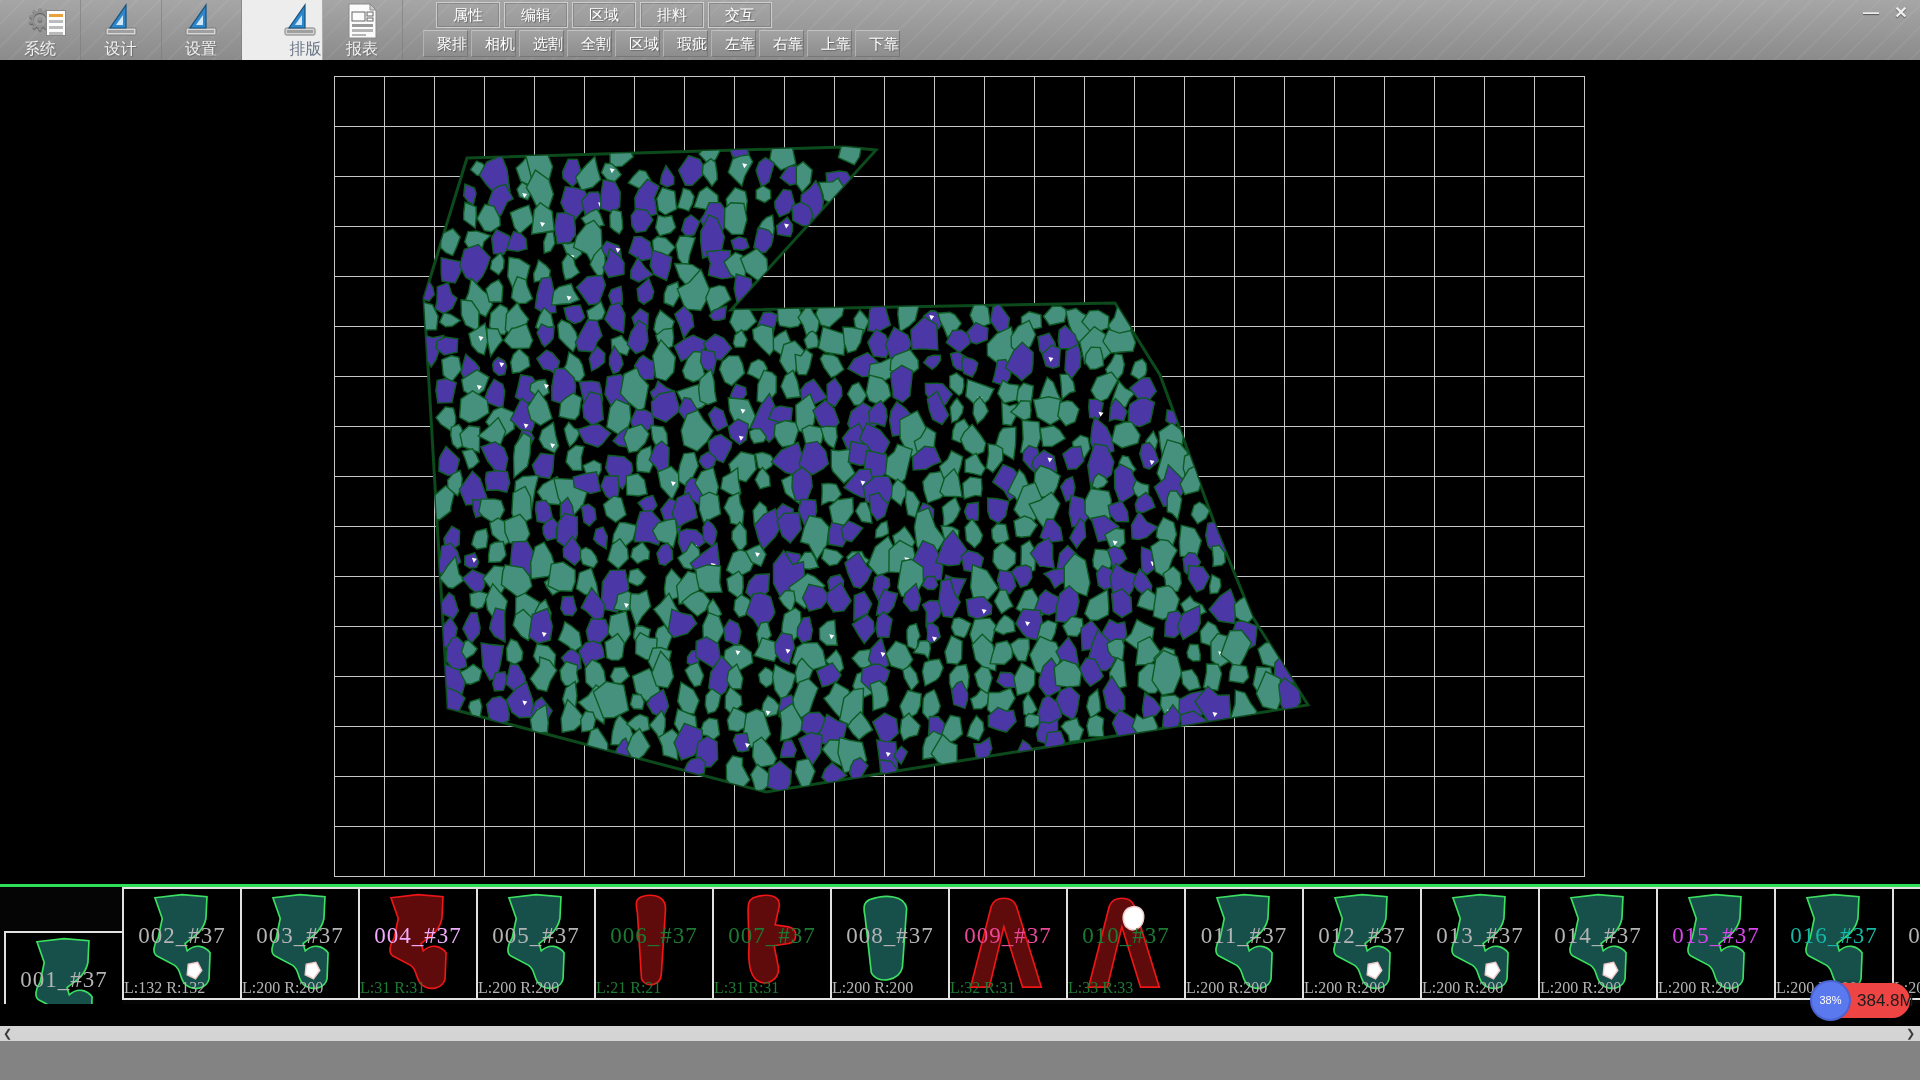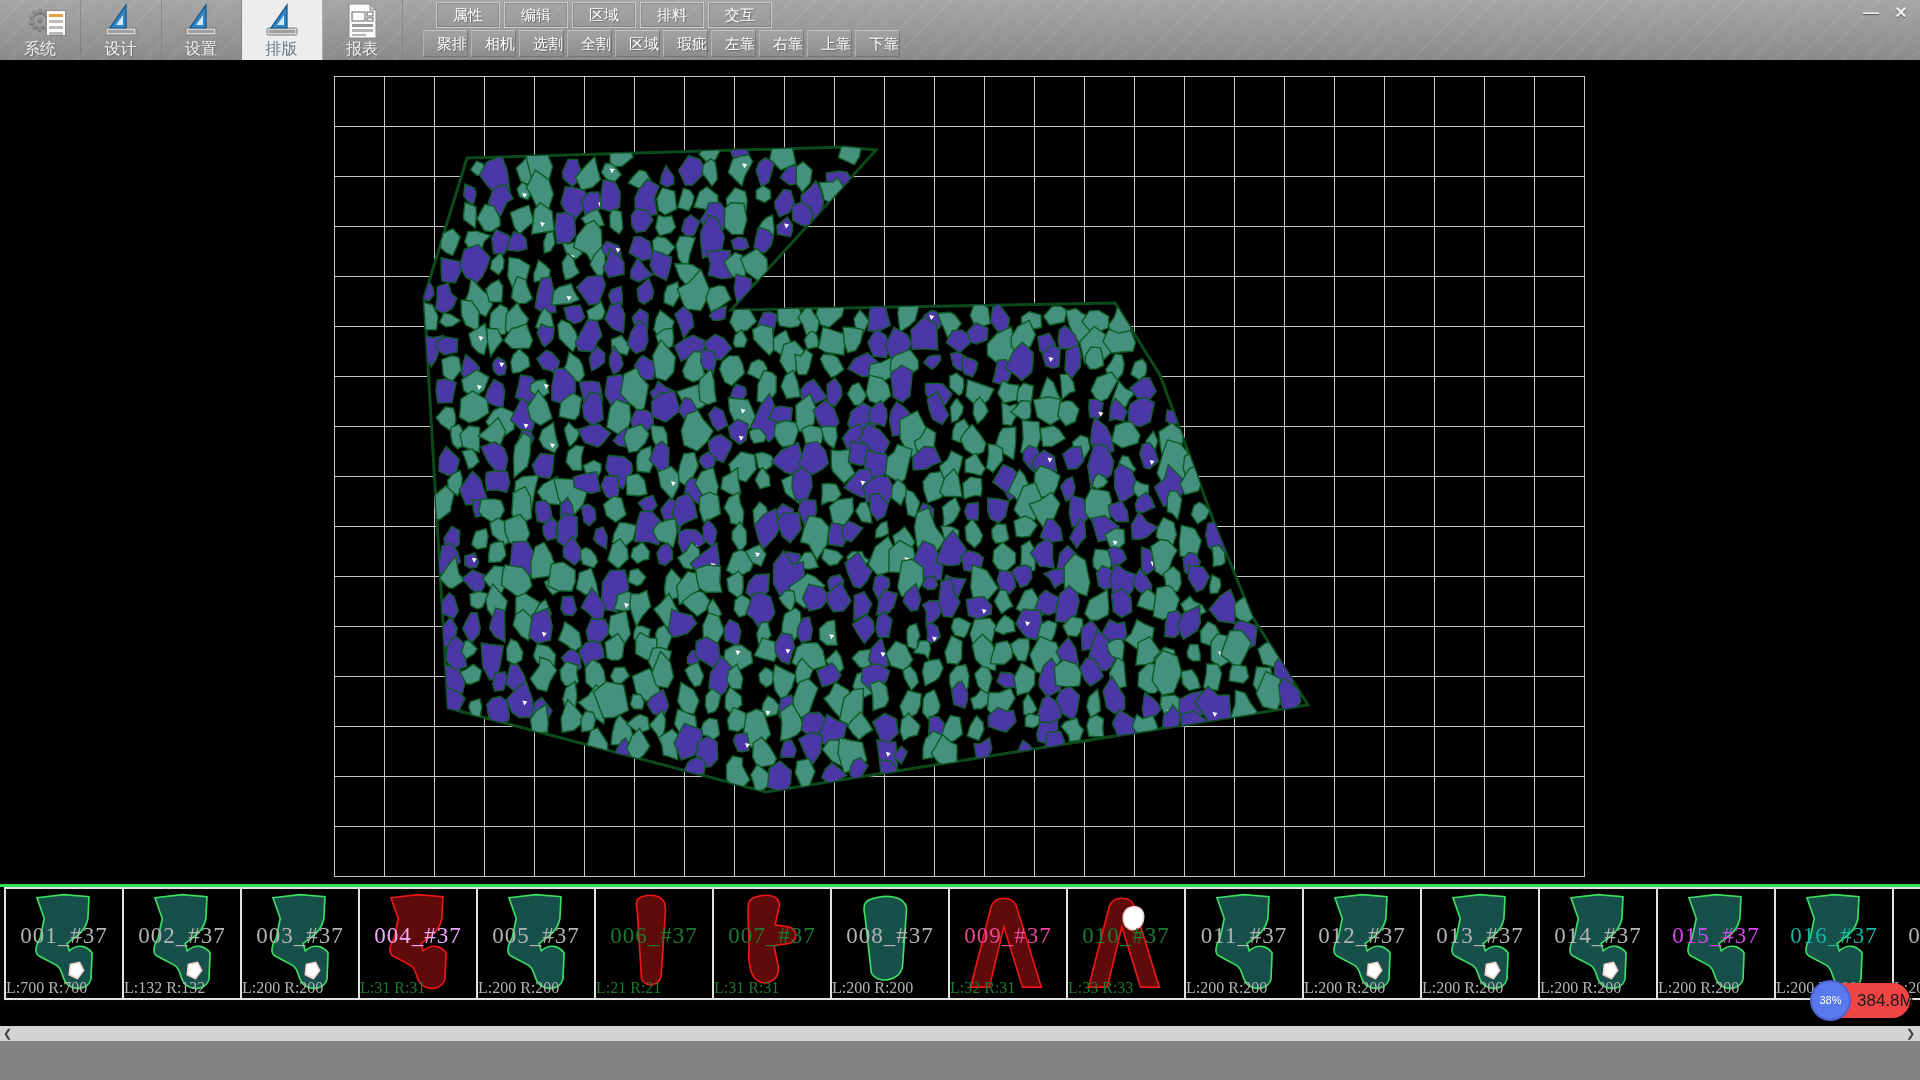--- a/index.html
+++ b/index.html
@@ -7,21 +7,21 @@
        font-family:"Liberation Sans",sans-serif;-webkit-font-smoothing:antialiased;}
 
   
   #toolbar{position:absolute;left:0;top:0;width:1920px;height:60px;
     background:linear-gradient(#a6a6a6,#8b8b8b);
     background-image:repeating-linear-gradient(135deg,rgba(255,255,255,.05) 0 2px,rgba(0,0,0,0) 2px 16px),linear-gradient(#a6a6a6,#8b8b8b);}
   .nav-cell{position:absolute;top:0;width:80px;height:60px;text-align:center;cursor:default;
     border-right:1px solid rgba(120,120,120,.55);}
   .nav-cell .ic{display:block;height:38px;margin-top:2px;position:relative;}
   .nav-cell .lbl{display:block;font-size:16px;color:#f2f2f2;text-shadow:1px 1px 1px #6a6a6a;line-height:18px;}
-  .nav-cell.active{background:#ededed;}
+  .nav-cell.active{background:#ededed;text-align:right;}
   .nav-cell.active .lbl{color:#6a7686;text-shadow:none;}
   .gearglyph{font-size:30px;line-height:36px;color:#8f8f8f;text-shadow:0 1px 1px #555;}
   .minidoc{position:absolute;right:14px;top:8px;width:18px;height:24px;background:#fdfdfd;border:1px solid #888;}
   .minidoc i{display:block;height:3px;margin:3px 2px 0 2px;background:#bbb;}
   .minidoc i.hd{background:#e8a13c;}
 
   #menu-tabs{position:absolute;left:436px;top:2px;height:26px;}
   .menu-tab{position:relative;float:left;width:62px;height:24px;margin-right:4px;
     border:1px solid #cdcdcd;box-shadow:inset 0 0 0 1px rgba(90,90,90,.35);
     color:#fff;font-size:15px;text-align:center;line-height:24px;text-shadow:1px 1px 1px #666;cursor:default;}
@@ -43,21 +43,21 @@
                      linear-gradient(to bottom,#c8c8c8 1px,rgba(0,0,0,0) 1px);
     background-size:50px 50px;border-right:1px solid #c8c8c8;border-bottom:1px solid #c8c8c8;}
   #hide-svg{position:absolute;left:0;top:0;}
 
   
   #green-line{position:absolute;left:0;top:884px;width:1920px;height:3px;background:#2fdf5a;}
   #thumbs{position:absolute;left:0;top:887px;width:1920px;height:117px;background:#050505;
     white-space:nowrap;overflow:hidden;}
   .thumb-cell{position:relative;display:inline-block;width:118px;height:113px;vertical-align:top;
     border:2px solid #e2e2e2;border-right-width:0;box-sizing:border-box;background:#000;cursor:default;}
-  .thumb-cell:first-child{margin-left:4px;}
+  .thumb-cell:first-child{margin-left:4px;margin-top:44px;}
   .thumb-shape{position:absolute;left:6px;top:2px;width:104px;height:105px;}
   .thumb-title{position:absolute;left:0;top:34px;width:100%;text-align:center;
     font-family:"Liberation Serif",serif;font-size:23px;letter-spacing:1px;}
   .thumb-sub{position:absolute;left:0;bottom:1px;width:100%;
     font-family:Liberation Serif, serif;font-size:16px;}
 
   
   #status-pill{position:absolute;left:1813px;top:983px;width:97px;height:35px;background:#ef4444;
     border-radius:18px;box-shadow:0 1px 4px rgba(0,0,0,.5);z-index:30;}
   #status-circle{position:absolute;left:-3px;top:-3px;width:41px;height:41px;border-radius:50%;

